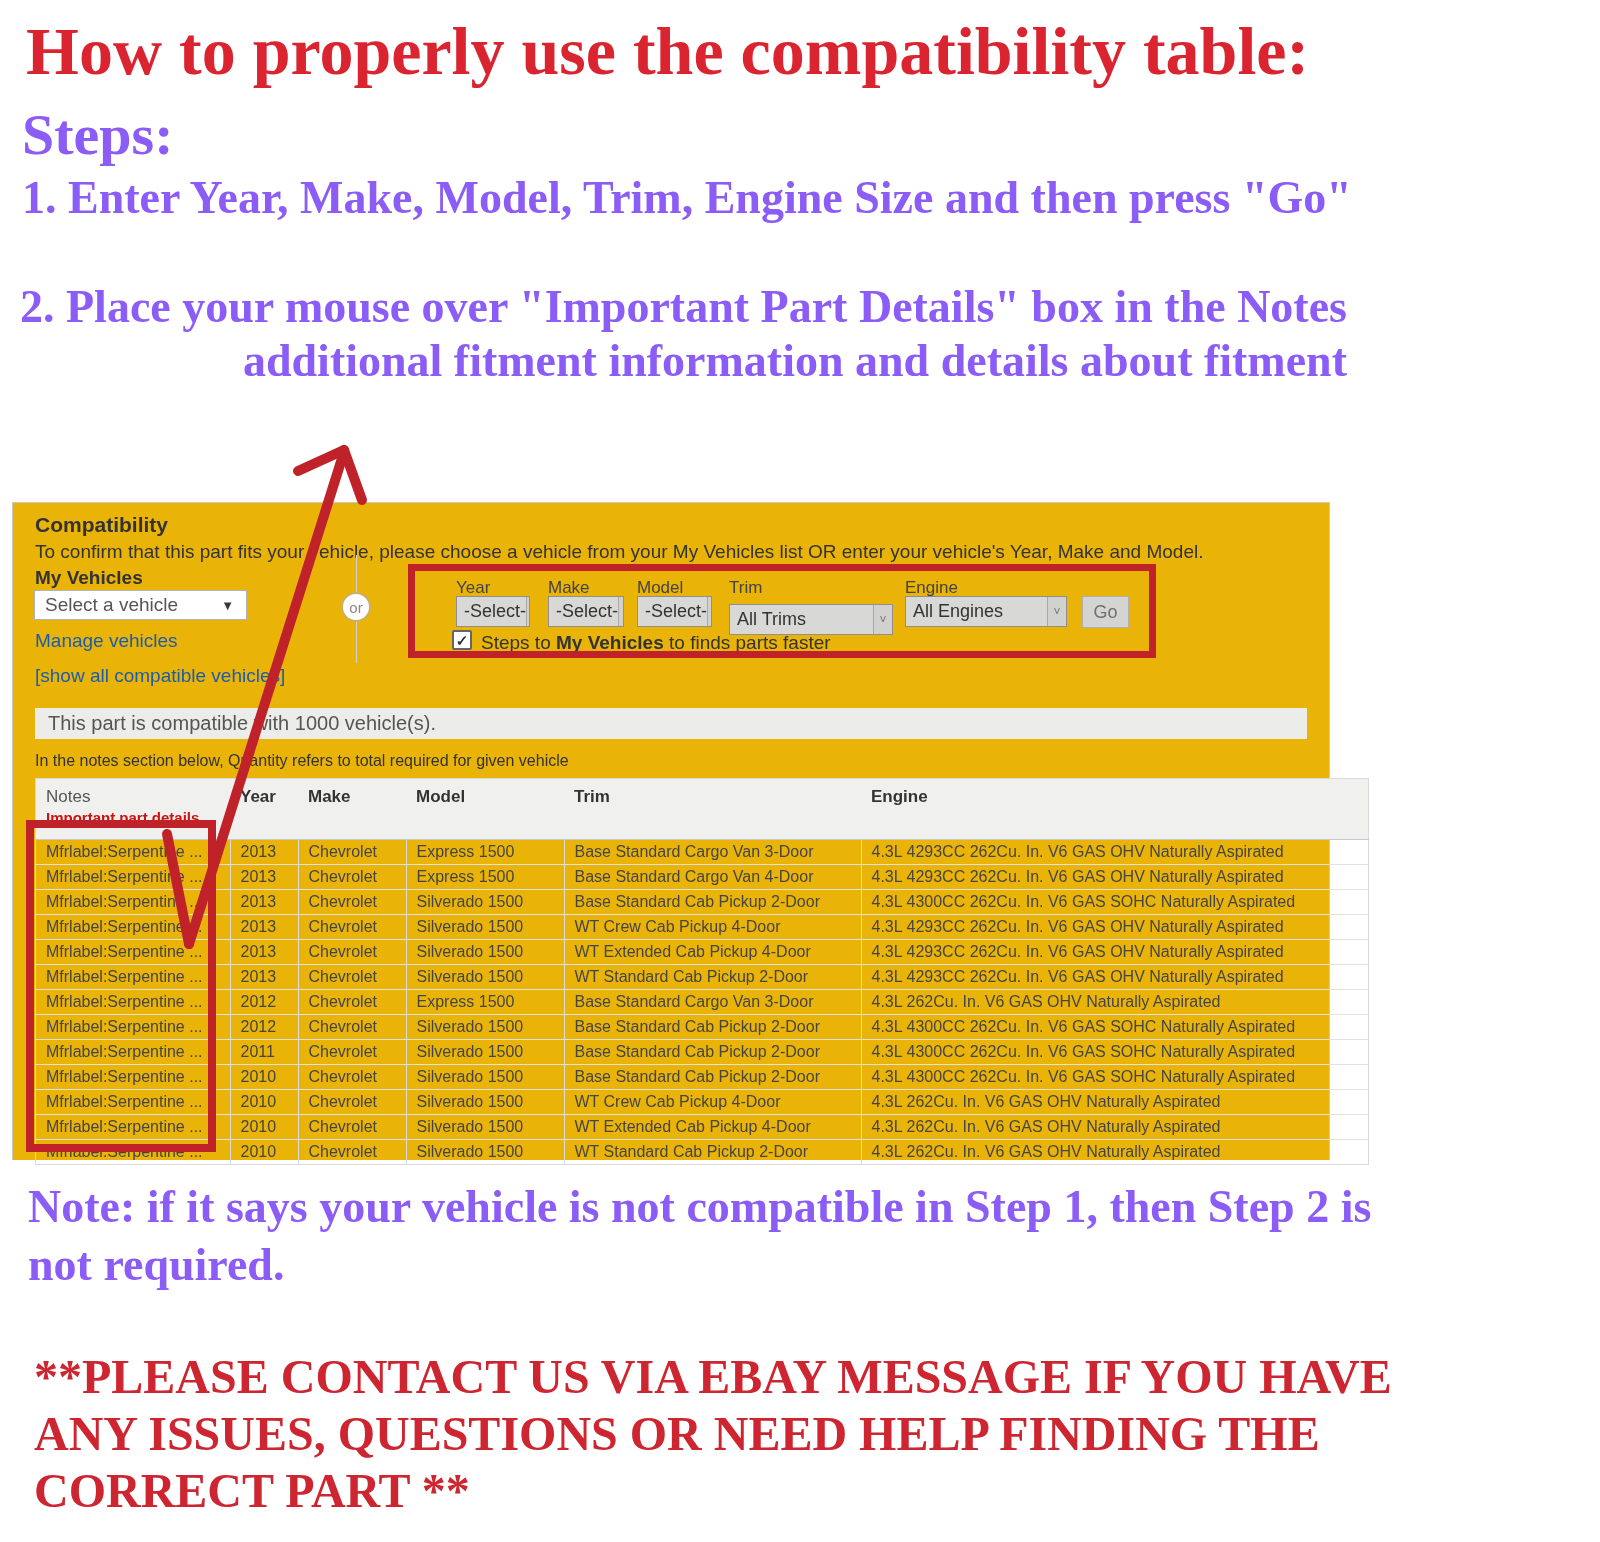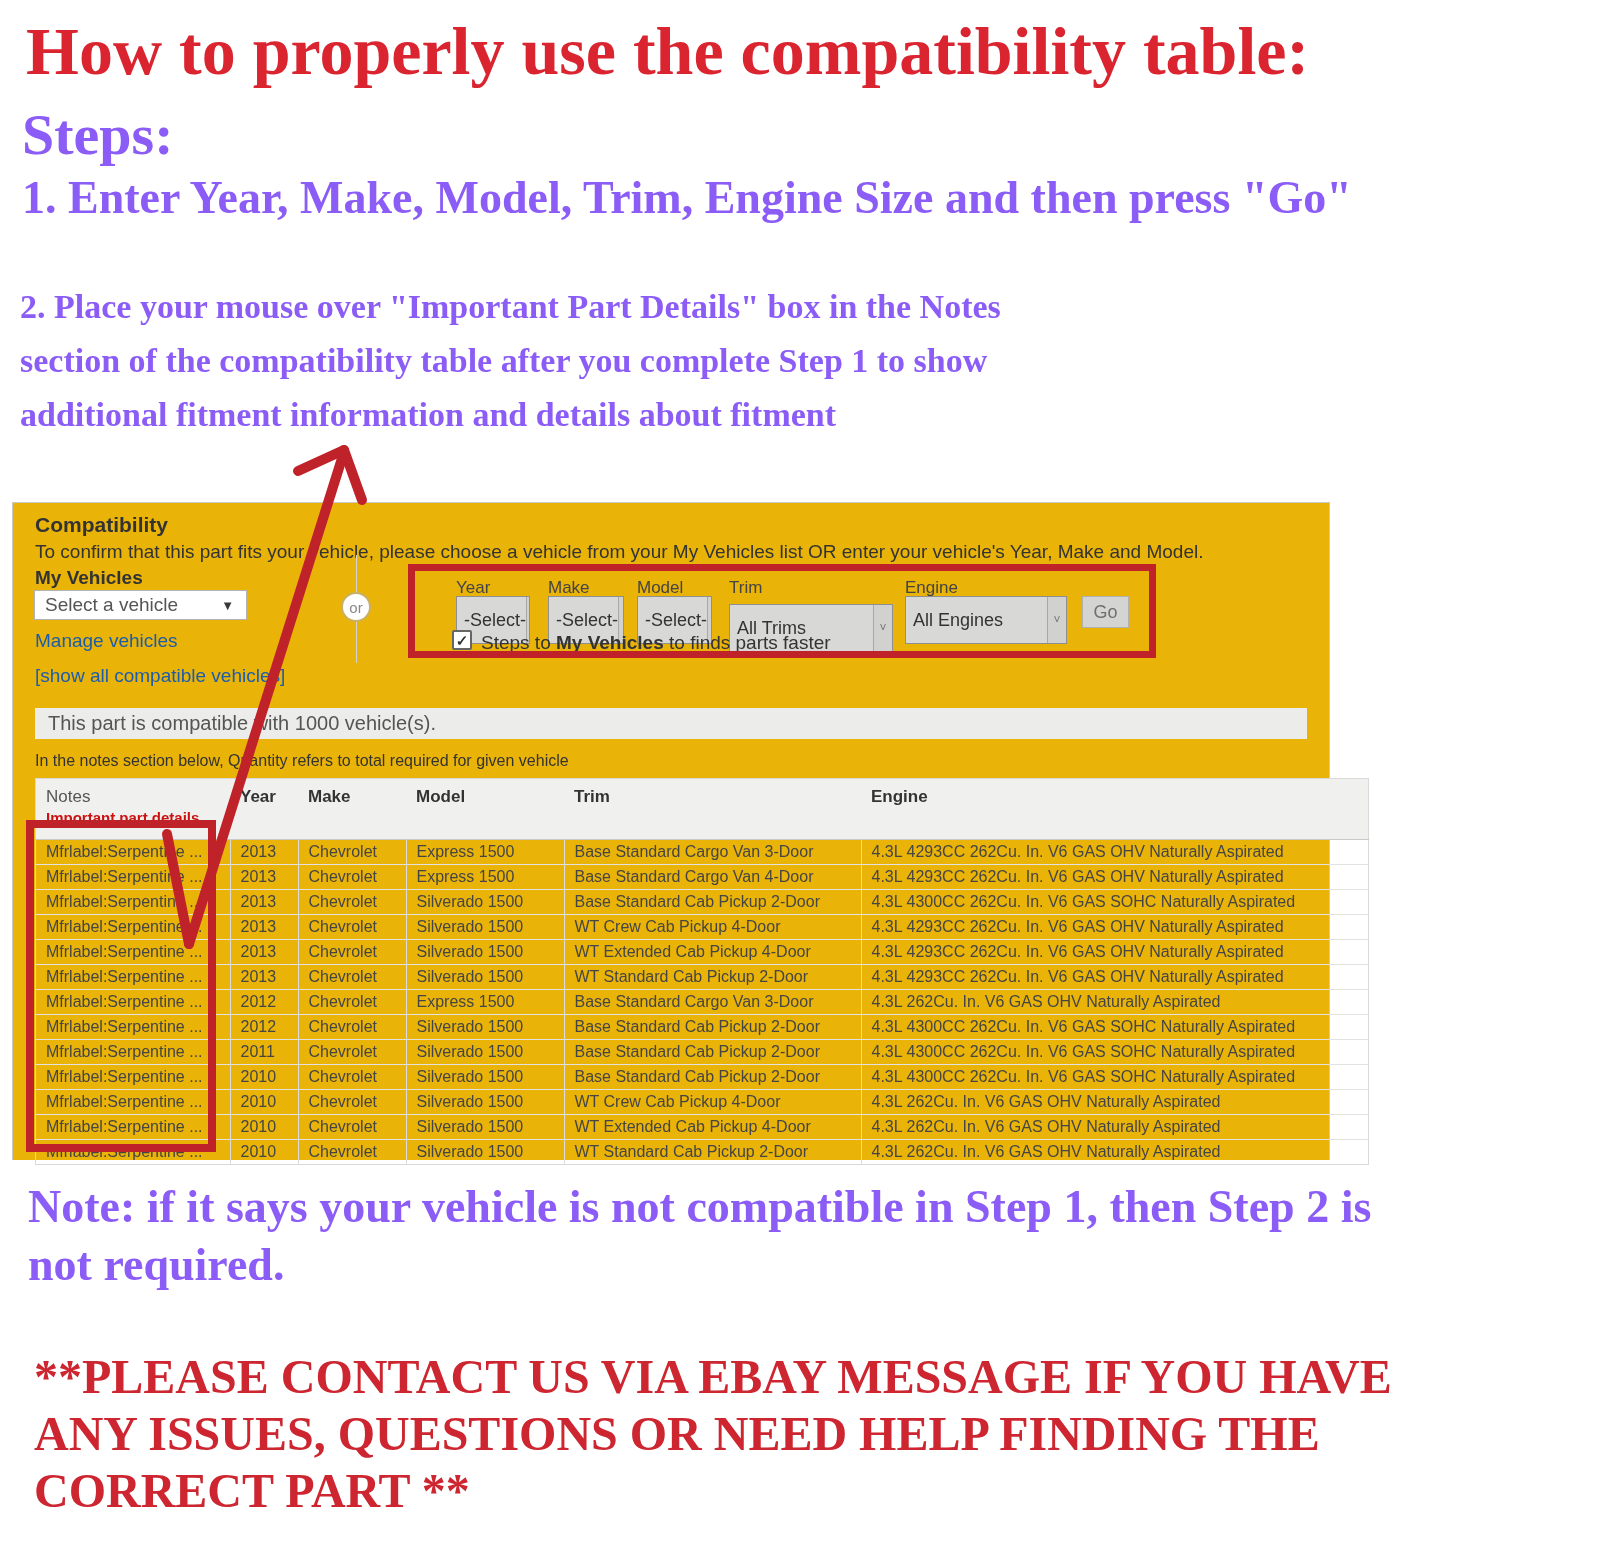--- a/index.html
+++ b/index.html
@@ -6,21 +6,21 @@
   body{
     width:1600px;height:1542px;position:relative;background:#ffffff;
     overflow:hidden;font-family:"Liberation Sans",sans-serif;
   }
   .abs{position:absolute;}
   
   .serif{font-family:"Liberation Serif",serif;font-weight:bold;color:#8b5cf6;white-space:nowrap;}
   .title{left:26px;top:14px;font-size:68px;line-height:74px;color:#da2430;}
   .steps-h{left:22px;top:104px;font-size:58px;line-height:62px;}
   .step1{left:22px;top:172px;font-size:46px;line-height:52px;}
-  .step2{left:20px;top:280px;font-size:34px;line-height:54px;}
+  .step2{left:20px;top:280px;font-size:46px;line-height:54px;text-align:right;}
   .note-block{left:28px;top:1178px;font-size:46px;line-height:58px;}
   .contact-block{left:34px;top:1348px;font-size:48px;line-height:57px;color:#cd2630;}
   
   .panel{
     left:12px;top:502px;width:1318px;height:658px;background:#eab308;
     border:1px solid #c9c9c9;border-bottom:none;box-sizing:border-box;color:#333;
   }
   .panel-title{left:22px;top:10px;font-size:21px;font-weight:bold;color:#333;}
   .panel-desc{left:22px;top:38px;font-size:19px;color:#333;white-space:nowrap;}
   .myv-label{left:22px;top:64px;font-size:19px;font-weight:bold;color:#333;}
@@ -34,21 +34,21 @@
   .manage{left:22px;top:127px;}
   .showall{left:22px;top:162px;}
   .or-vline{left:343px;top:52px;height:108px;border-left:1px solid #d2d2d2;}
   .or-circle{
     left:328px;top:89px;width:30px;height:30px;border-radius:50%;background:#fff;
     border:2px solid #c8b06a;box-sizing:border-box;font-size:15px;color:#888;
     display:flex;align-items:center;justify-content:center;
   }
   .fld-label{top:75px;font-size:17px;color:#444;white-space:nowrap;}
   .dd{
-    top:93px;height:48px;background:#d8d8d6;border:1px solid #8f8f8f;box-sizing:border-box;
+    top:93px;height:31px;background:#d8d8d6;border:1px solid #8f8f8f;box-sizing:border-box;
     display:flex;align-items:center;font-size:18px;color:#333;padding-left:7px;cursor:pointer;
     white-space:nowrap;overflow:hidden;
   }
   .dd .chev{
     margin-left:auto;width:18px;align-self:stretch;border-left:1px solid #a8a8a8;background:#d1d1cf;
     color:#777;font-size:12px;display:flex;align-items:center;justify-content:center;flex:none;
   }
   .go-btn{
     left:1069px;top:93px;width:47px;height:32px;background:#d4d4d2;border:1px solid #b0b0ae;
     box-sizing:border-box;font-size:18px;color:#707070;display:flex;align-items:center;
@@ -89,21 +89,20 @@
   .arrow-svg{left:0;top:0;z-index:50;pointer-events:none;}
 </style>
 </head>
 <body>
 
 <div class="abs serif title">How to properly use the compatibility table:</div>
 <div class="abs serif steps-h">Steps:</div>
 <div class="abs serif step1">1. Enter Year, Make, Model, Trim, Engine Size and then press "Go"</div>
 <div class="abs serif step2">
   <div>2. Place your mouse over "Important Part Details" box in the Notes</div>
-  <div>section of the compatibility table after you complete Step 1 to show</div>
   <div>additional fitment information and details about fitment</div>
 </div>
 
 <div class="abs panel">
   <div class="abs panel-title">Compatibility</div>
   <div class="abs panel-desc">To confirm that this part fits your vehicle, please choose a vehicle from your My Vehicles list OR enter your vehicle's Year, Make and Model.</div>
 
   <div class="abs myv-label">My Vehicles</div>
   <div class="abs dd-white">
     <span>Select a vehicle</span>

